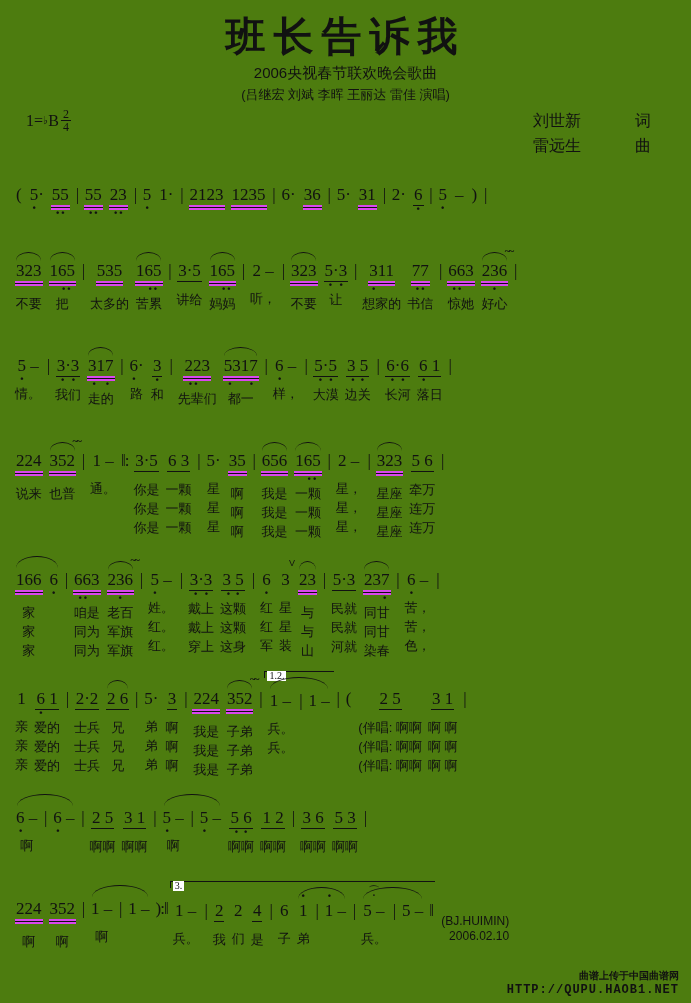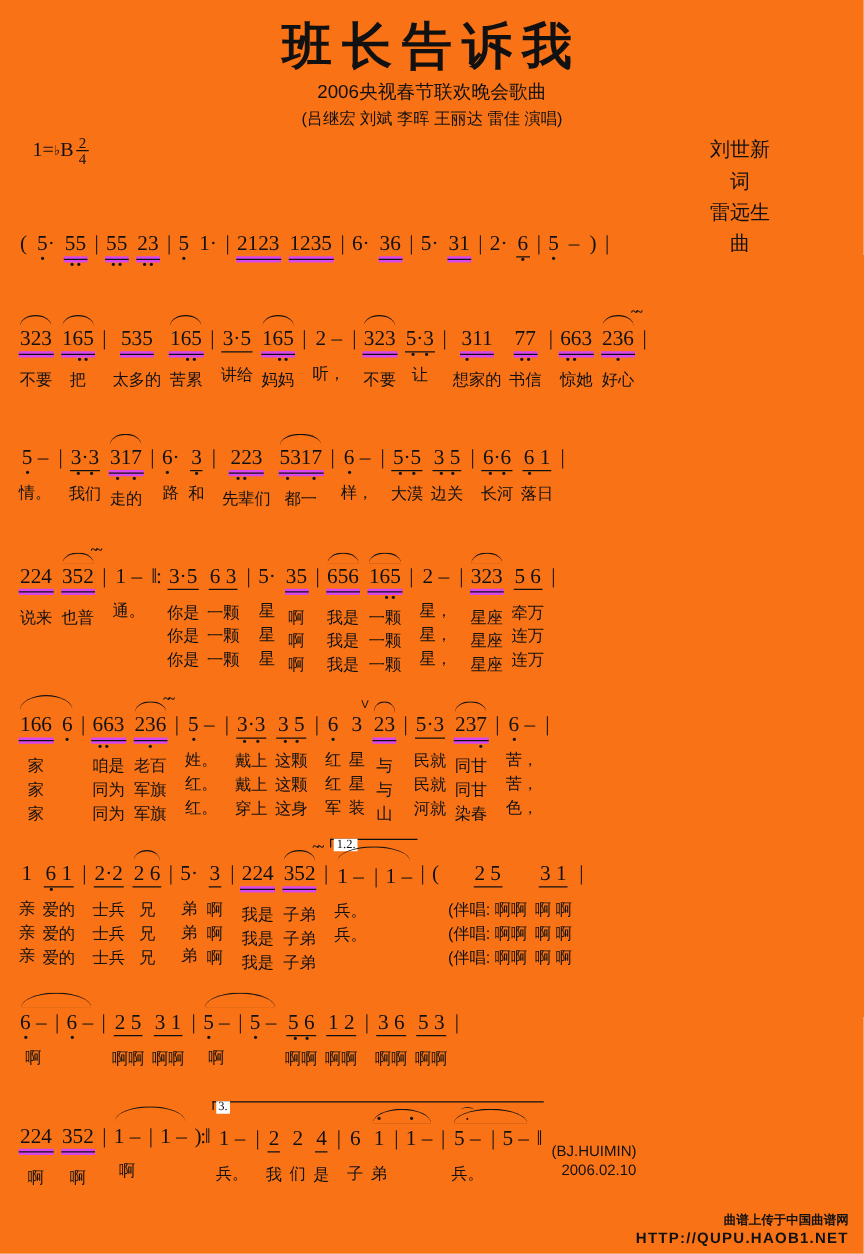--- a/index.html
+++ b/index.html
@@ -1,32 +1,32 @@
 <!DOCTYPE html>
 <html><head>
 <meta charset="utf-8">
 <style>
   html,body{margin:0;padding:0;background:#e8e8e8;}
-  #page{position:relative;width:691px;height:1003px;background:#f97316;color:#111;
+  #page{position:relative;width:691px;height:1003px;background:#4d7c0f;color:#111;
         font-family:"Liberation Serif","DejaVu Serif",serif;overflow:hidden;margin:0 auto;}
   
   #hdr{text-align:center;padding-top:14px;}
   #title{font-size:40px;font-weight:bold;letter-spacing:8px;line-height:46px;}
   #subtitle{font-size:15px;margin-top:4px;font-family:"Liberation Sans",sans-serif;}
   #performers{font-size:13px;margin-top:3px;font-family:"Liberation Sans",sans-serif;}
   #meta{position:relative;height:58px;margin:4px 14px 0 14px;font-size:16px;}
   #keyrow{position:absolute;left:12px;top:0;display:flex;align-items:center;}
   #keyrow sup{font-size:11px;vertical-align:super;}
   .frac{display:inline-flex;flex-direction:column;align-items:center;font-size:12px;line-height:12px;margin-left:2px;}
   .frac .num{border-bottom:1px solid #111;padding:0 2px;}
   #temporow{position:absolute;left:6px;top:26px;font-size:15px;}
   #temporow .q{font-size:18px;}
   #expr{margin-left:16px;font-size:15px;font-family:"Liberation Sans",sans-serif;}
   #credits{position:absolute;right:26px;top:0;font-size:16px;}
-  .credrow{display:flex;width:118px;justify-content:space-between;line-height:25px;flex-direction:column;}
+  .credrow{display:flex;width:118px;justify-content:space-between;line-height:25px;}
   
   #score{padding:6px 12px 0 12px;}
   .mline{white-space:nowrap;display:flex;align-items:flex-start;margin-bottom:30px;position:relative;}
   .mline.v3{margin-bottom:16px;}
   .cell{display:inline-flex;flex-direction:column;align-items:center;margin:0 3px;position:relative;}
   .barcell{margin:0 1px;}
   .top{position:relative;height:13px;width:100%;min-width:6px;}
   .nt{font-size:17px;line-height:20px;white-space:pre;position:relative;padding:0 1px;}
   .u1{border-bottom:1px solid #111;}
   .u2{border-bottom:5px solid #d946ef;}
@@ -48,21 +48,21 @@
       border-radius:50% 50% 0 0 / 100% 100% 0 0;}
   .volta{margin-top:2px;}
   .volta::before{content:"";position:absolute;top:-7px;left:0;right:0;height:6px;
       border-top:1px solid #111;border-left:1px solid #111;}
   .vlabel{position:absolute;top:-7px;left:3px;font-size:10px;background:#fff;padding:0 2px;line-height:10px;}
   .creditblk{font-size:12px;line-height:15px;text-align:right;margin-left:6px;margin-top:28px;
       font-family:"Liberation Sans",sans-serif;}
   
   #footer{position:absolute;right:12px;bottom:6px;text-align:right;}
   #site{font-size:10px;font-weight:bold;font-family:"Liberation Sans",sans-serif;}
-  #url{font-size:12px;font-weight:bold;font-family:Liberation Sans, sans-serif;letter-spacing:1px;}
+  #url{font-size:12px;font-weight:bold;font-family:Liberation Mono, monospace;letter-spacing:1px;}
 </style>
 </head>
 <body>
 
 <div id="page">
   <div id="hdr">
     <div id="title">班长告诉我</div>
     <div id="subtitle">2006央视春节联欢晚会歌曲</div>
     <div id="performers">(吕继宏 刘斌 李晖 王丽达 雷佳 演唱)</div>
     <div id="meta">

